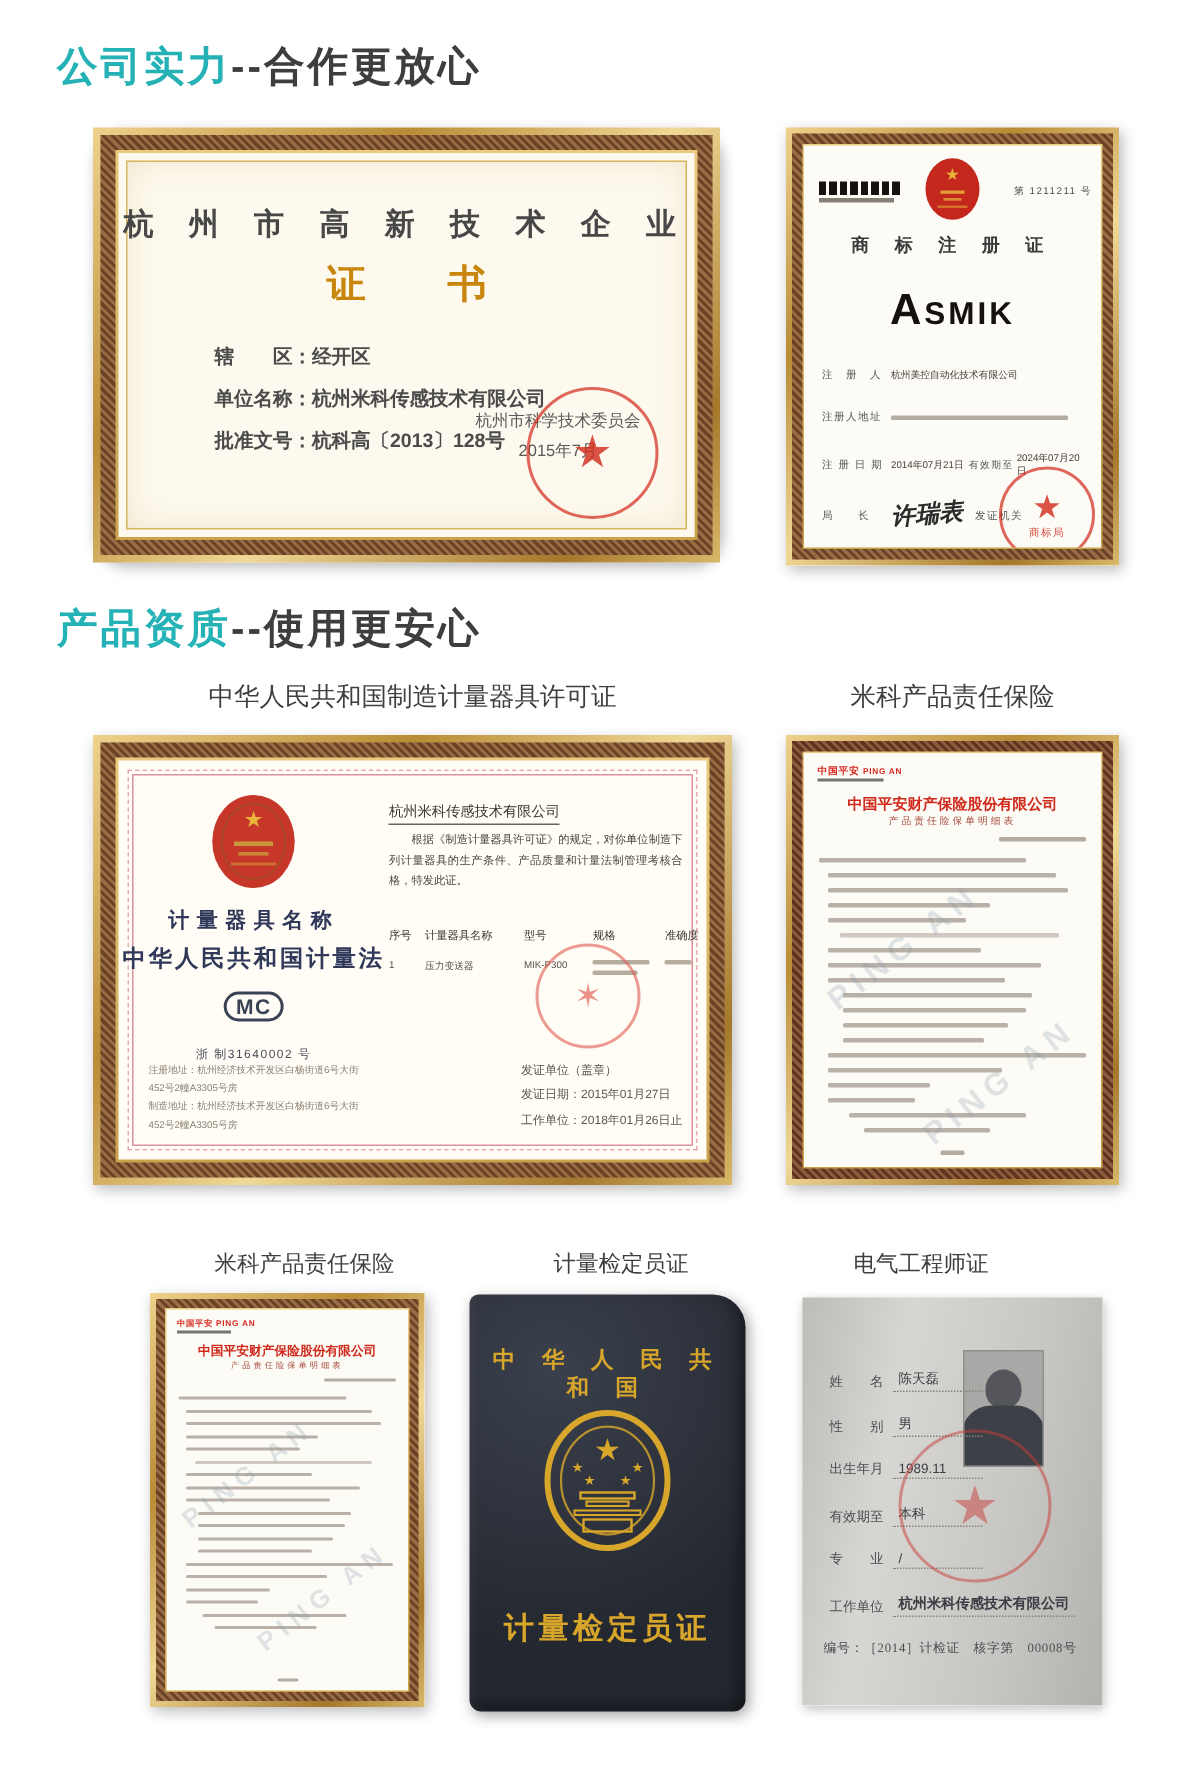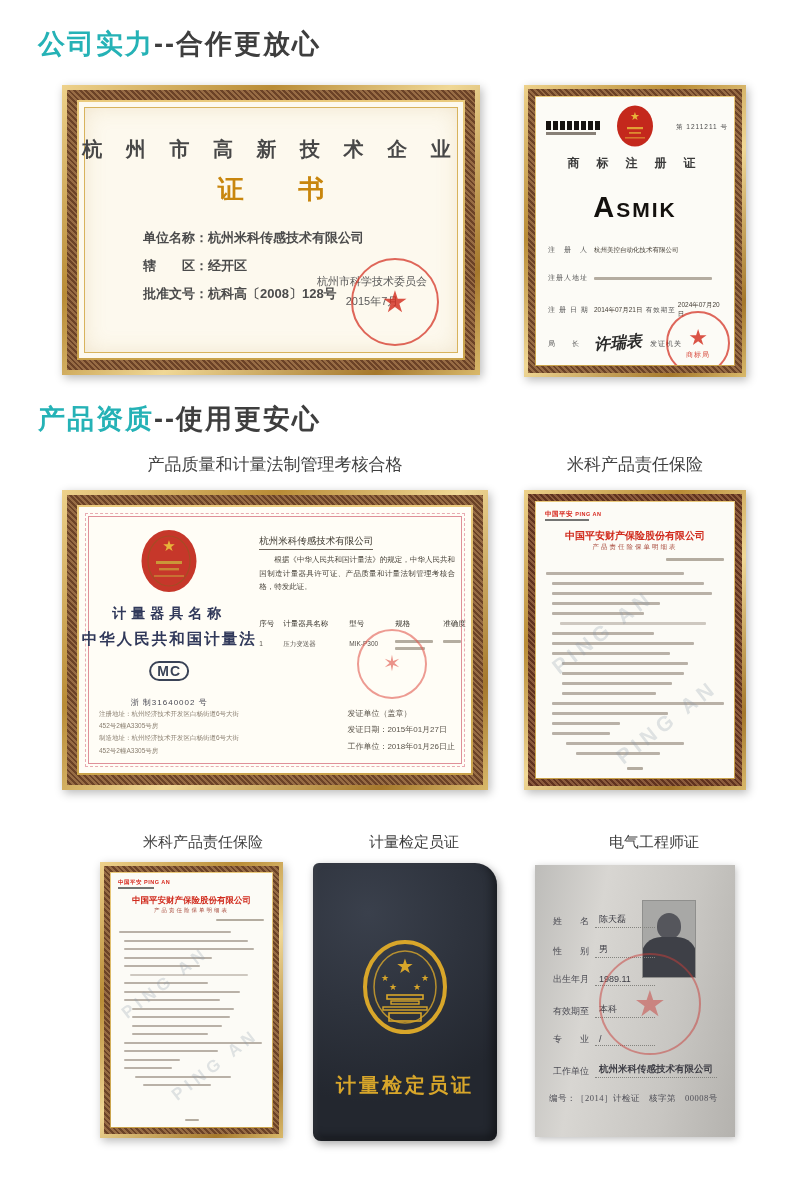--- a/index.html
+++ b/index.html
@@ -111,31 +111,31 @@
 </style>
 </head>
 <body>
 
 <div id="canvas">
 
   <div class="sec-title" style="left:38px;top:26px;">
     <span class="accent">公司实力</span><span>--合作更放心</span>
   </div>
 
-  <div class="frame" style="left:62px;top:85px;width:418px;height:290px;">
+  <div class="frame" style="left:62px;top:85px;width:418px;height:290px;border-radius:21px;">
     <div class="f-outer">
         <div class="f-mid">
           <div class="f-in">
       <div class="paper cream">
         <div class="ht-title">杭 州 市 高 新 技 术 企 业</div>
         <div class="ht-sub">证 书</div>
         <div class="ht-fields">
+          <div><span>辖　　区：</span><span>经开区</span></div>
           <div><span>单位名称：</span><span>杭州米科传感技术有限公司</span></div>
-          <div><span>辖　　区：</span><span>经开区</span></div>
-          <div><span>批准文号：</span><span>杭科高〔2008〕128号</span></div>
+          <div><span>批准文号：</span><span>杭科高〔2013〕128号</span></div>
         </div>
         <div class="ht-issuer">
           <div>杭州市科学技术委员会</div>
           <div>2015年7月</div>
         </div>
         <div class="seal" style="right:24px;bottom:12px;width:84px;height:84px;">
           <span class="st" style="font-size:30px;">★</span>
         </div>
       </div>
     </div>
@@ -190,21 +190,21 @@
       </div>
     </div>
         </div>
       </div>
   </div>
 
   <div class="sec-title" style="left:38px;top:401px;">
     <span class="accent">产品资质</span><span>--使用更安心</span>
   </div>
 
-  <div class="cert-label lg" style="left:62px;top:453px;width:426px;">产品质量和计量法制管理考核合格</div>
+  <div class="cert-label lg" style="left:62px;top:453px;width:426px;">中华人民共和国制造计量器具许可证</div>
   <div class="cert-label lg" style="left:524px;top:453px;width:222px;">米科产品责任保险</div>
 
   <div class="frame" style="left:62px;top:490px;width:426px;height:300px;">
     <div class="f-outer">
         <div class="f-mid">
           <div class="f-in">
       <div class="paper mc">
         <div class="mc-deco1"></div>
         <div class="mc-deco2"></div>
 
@@ -226,21 +226,21 @@
           <div class="mc-addr">
             <div>注册地址：杭州经济技术开发区白杨街道6号大街</div>
             <div>452号2幢A3305号房</div>
             <div>制造地址：杭州经济技术开发区白杨街道6号大街</div>
             <div>452号2幢A3305号房</div>
           </div>
         </div>
 
         <div class="mc-right">
           <div class="mc-comp">杭州米科传感技术有限公司</div>
-          <div class="mc-body">根据《中华人民共和国计量法》的规定，中华人民共和国制造计量器具许可证、产品质量和计量法制管理考核合格，特发此证。</div>
+          <div class="mc-body">根据《制造计量器具许可证》的规定，对你单位制造下列计量器具的生产条件、产品质量和计量法制管理考核合格，特发此证。</div>
           <div class="mc-table">
             <div class="mc-th">
               <span class="c1">序号</span>
               <span class="c2">计量器具名称</span>
               <span class="c3">型号</span>
               <span class="c4">规格</span>
               <span class="c5">准确度</span>
             </div>
             <div class="mc-tr">
               <span class="c1">1</span>
@@ -305,21 +305,21 @@
         <div class="wm" style="top:118px;left:6px;font-size:21px;">PING AN</div>
         <div class="wm" style="top:208px;left:70px;font-size:21px;">PING AN</div>
       </div>
     </div>
         </div>
       </div>
   </div>
 
   <div class="cert-label" style="left:103px;top:833px;width:200px;">米科产品责任保险</div>
   <div class="cert-label" style="left:314px;top:833px;width:200px;">计量检定员证</div>
-  <div class="cert-label" style="left:554px;top:833px;width:200px;">电气工程师证</div>
+  <div class="cert-label" style="left:514px;top:833px;width:200px;">电气工程师证</div>
 
   <div class="frame" style="left:100px;top:862px;width:183px;height:276px;">
     <div class="f-outer thin">
         <div class="f-mid small">
           <div class="f-in thin">
       <div class="paper white">
         <div class="pa-logo" style="font-size:5.5px;top:6px;left:7px;"><span>中国平安</span> <span class="en">PING AN</span></div>
         <div class="pa-logobar" style="left:7px;top:14px;width:36px;"></div>
         <div class="pa-title" style="top:22px;font-size:8.5px;">中国平安财产保险股份有限公司</div>
         <div class="pa-sub" style="top:34px;font-size:5.5px;">产品责任险保单明细表</div>
@@ -348,20 +348,21 @@
         <div class="bar" style="position:absolute;left:50%;bottom:6px;width:14px;height:2px;transform:translateX(-50%);"></div>
         <div class="wm" style="top:100px;left:2px;font-size:17px;">PING AN</div>
         <div class="wm" style="top:182px;left:52px;font-size:17px;">PING AN</div>
       </div>
     </div>
         </div>
       </div>
   </div>
 
   <div class="book" style="left:313px;top:863px;width:184px;height:278px;">
+    <div class="bk-country">中 华 人 民 共 和 国</div>
     <div class="bk-emblem">
       <svg width="94" height="104" viewBox="0 0 94 104">
         <ellipse cx="47" cy="50" rx="40" ry="45" fill="none" stroke="#d8a62a" stroke-width="4"></ellipse>
         <ellipse cx="47" cy="50" rx="31" ry="36" fill="none" stroke="#d8a62a" stroke-width="1.5" opacity=".8"></ellipse>
         <text x="47" y="36" font-size="20" fill="#d8a62a" text-anchor="middle">★</text>
         <text x="27" y="44" font-size="9" fill="#d8a62a" text-anchor="middle">★</text>
         <text x="67" y="44" font-size="9" fill="#d8a62a" text-anchor="middle">★</text>
         <text x="35" y="53" font-size="9" fill="#d8a62a" text-anchor="middle">★</text>
         <text x="59" y="53" font-size="9" fill="#d8a62a" text-anchor="middle">★</text>
         <rect x="29" y="58" width="36" height="4" fill="none" stroke="#d8a62a" stroke-width="1.6"></rect>

